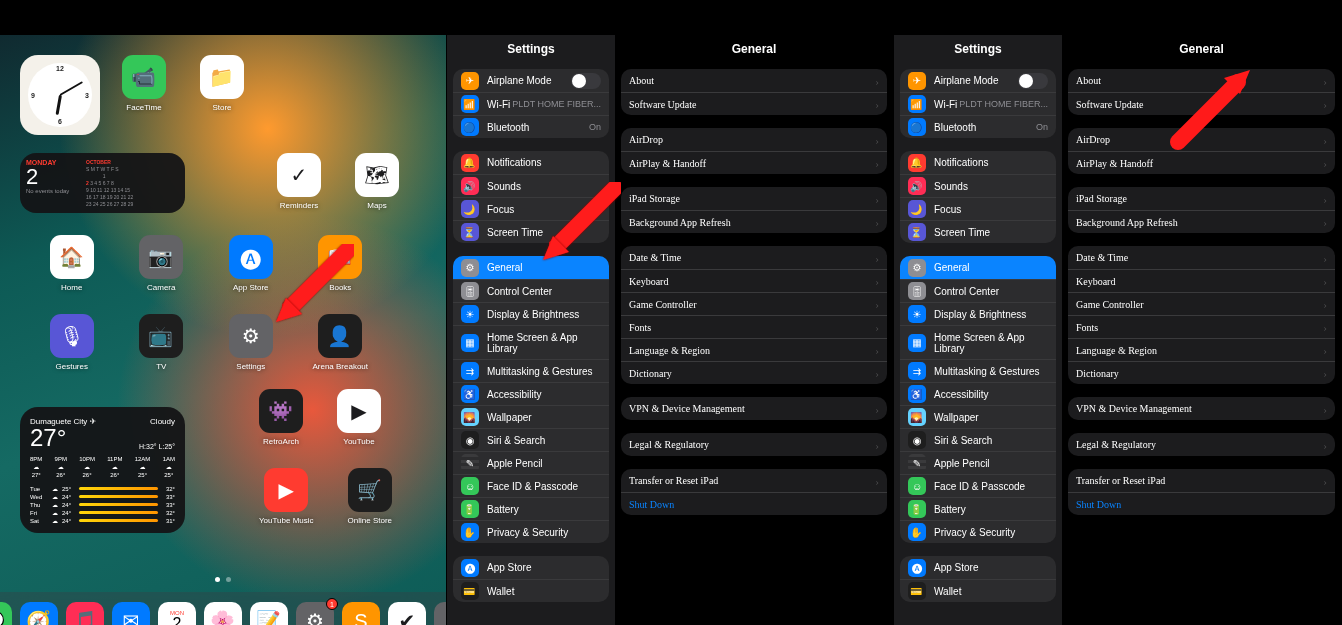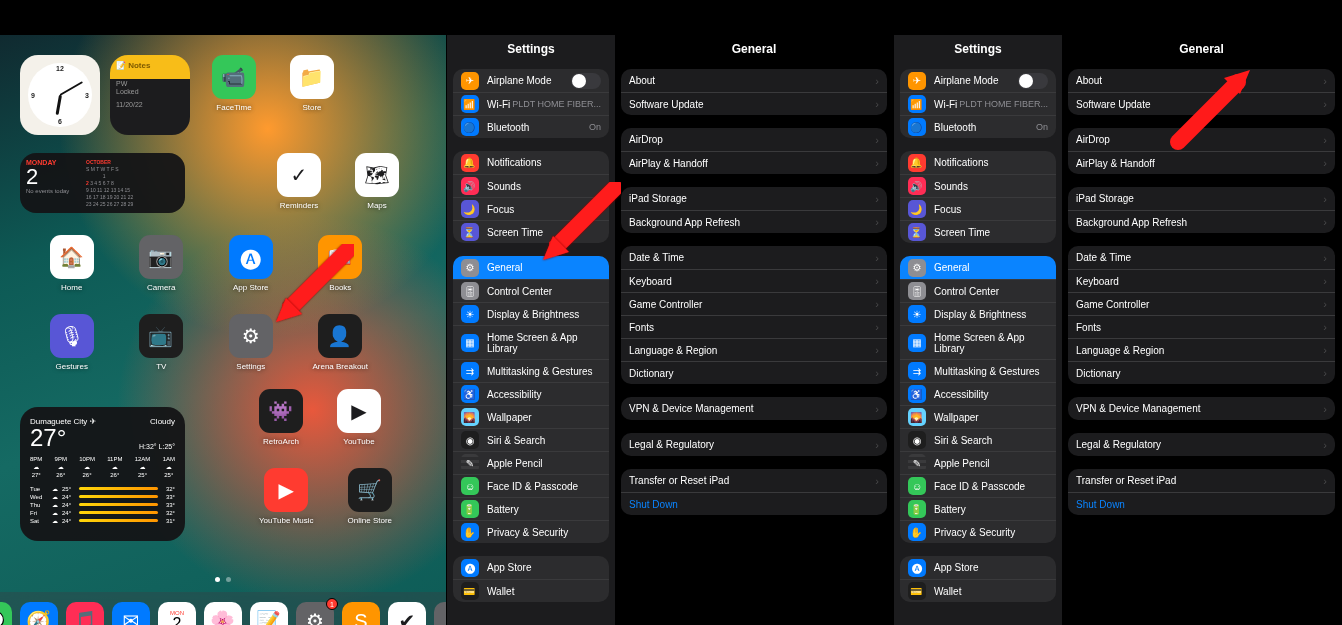--- a/index.html
+++ b/index.html
@@ -41,21 +41,21 @@
 .cal-left .noev{font-size:6px;color:#8e8e93;}
 .cal-grid{flex:1;font-size:5px;color:#8e8e93;line-height:1.4;}
 .cal-grid b{color:#ff3b30;}
 
 .app-grid{display:grid;grid-template-columns:repeat(5,1fr);column-gap:18px;row-gap:20px;margin-top:22px;}
 .app{display:flex;flex-direction:column;align-items:center;gap:4px;}
 .app-icon{width:44px;height:44px;border-radius:11px;display:flex;align-items:center;justify-content:center;font-size:20px;position:relative;}
 .app-label{font-size:8px;color:#fff;text-shadow:0 0 4px rgba(0,0,0,.7);text-align:center;}
 .app .badge{position:absolute;top:-4px;right:-4px;width:12px;height:12px;border-radius:50%;background:#ff3b30;border:1px solid #000;font-size:7px;display:flex;align-items:center;justify-content:center;}
 
-.weather-widget{width:165px;background:rgba(20,20,22,.95);border-radius:18px;padding:10px 10px 16px;color:#fff;margin-top:18px;}
+.weather-widget{width:165px;background:rgba(20,20,22,.95);border-radius:18px;padding:10px 10px 8px;color:#fff;margin-top:18px;}
 .weather-top{display:flex;justify-content:space-between;font-size:8px;}
 .weather-temp{font-size:24px;font-weight:300;line-height:1;}
 .weather-hours{display:flex;justify-content:space-between;margin-top:6px;}
 .weather-hours div{font-size:6px;text-align:center;line-height:1.3;}
 .weather-days{margin-top:6px;font-size:6px;}
 .weather-days div{display:flex;align-items:center;gap:4px;margin-bottom:1px;}
 .weather-days .bar{flex:1;height:3px;background:linear-gradient(90deg,#ffd60a,#ff9500);border-radius:2px;margin:0 4px;}
 
 .dock{position:absolute;bottom:10px;left:50%;transform:translateX(-50%);background:rgba(60,60,67,.35);backdrop-filter:blur(20px);border-radius:24px;padding:10px;display:flex;gap:8px;}
 .dock .app-icon{width:38px;height:38px;border-radius:10px;}
@@ -78,21 +78,21 @@
 .row+.row{border-top:1px solid #3a3a3c;}
 .row .ricon{width:18px;height:18px;border-radius:5px;margin-right:8px;display:flex;align-items:center;justify-content:center;font-size:10px;}
 .row .lbl{flex:1;}
 .row .val{color:#8e8e93;font-size:9px;}
 .row .chev{color:#5a5a5e;font-size:11px;margin-left:4px;}
 .row.selected{background:#0a84ff;}
 .toggle{width:30px;height:16px;background:#39393d;border-radius:8px;position:relative;}
 .toggle:after{content:"";position:absolute;width:14px;height:14px;background:#fff;border-radius:50%;top:1px;left:1px;}
 
 .detail .row-group{background:#1c1c1e;}
-.detail .row{height:23px;font-size:10px;}
+.detail .row{height:23px;font-size:10px;font-family:Liberation Serif, serif;}
 .detail .row .chev{color:#48484a;}
 .detail .row.link{color:#0a84ff;justify-content:flex-end;}
 
 .home-indicator{position:absolute;bottom:3px;left:50%;transform:translateX(-50%);width:110px;height:4px;background:#fff;border-radius:2px;}
 
 
 .bg-orange{background:#ff9500;}.bg-blue{background:#007aff;}
 .bg-red{background:#ff3b30;}.bg-pink{background:#ff2d55;}.bg-purple{background:#5856d6;}
 .bg-gray{background:#8e8e93;}.bg-gray2{background:#636366;}.bg-green{background:#34c759;}
 .bg-black{background:#1e1e1e;}.bg-teal{background:#64d2ff;}
@@ -109,28 +109,20 @@
     <div class="widget-row">
       <div class="clock">
         <div class="clock-face">
           <span class="n12">12</span>
             <span class="n3">3</span>
             <span class="n6">6</span>
             <span class="n9">9</span>
         </div>
         <div class="hand h1"></div>
           <div class="hand h2"></div>
-      </div>
-      <div class="notes-widget">
-        <div class="top">📝 Notes</div>
-        <div class="body">
-          <div>PW</div>
-          <div>Locked</div>
-          <div style="margin-top:4px">11/20/22</div>
-        </div>
       </div>
       <div id="home-row1" style="display:flex;gap:34px;margin-left:12px;">
           <div class="app">
             <div class="app-icon bg-green">📹</div>
             <div class="app-label">FaceTime</div>
           </div>
           <div class="app">
             <div class="app-icon bg-white">📁</div>
             <div class="app-label">Store</div>
           </div>

